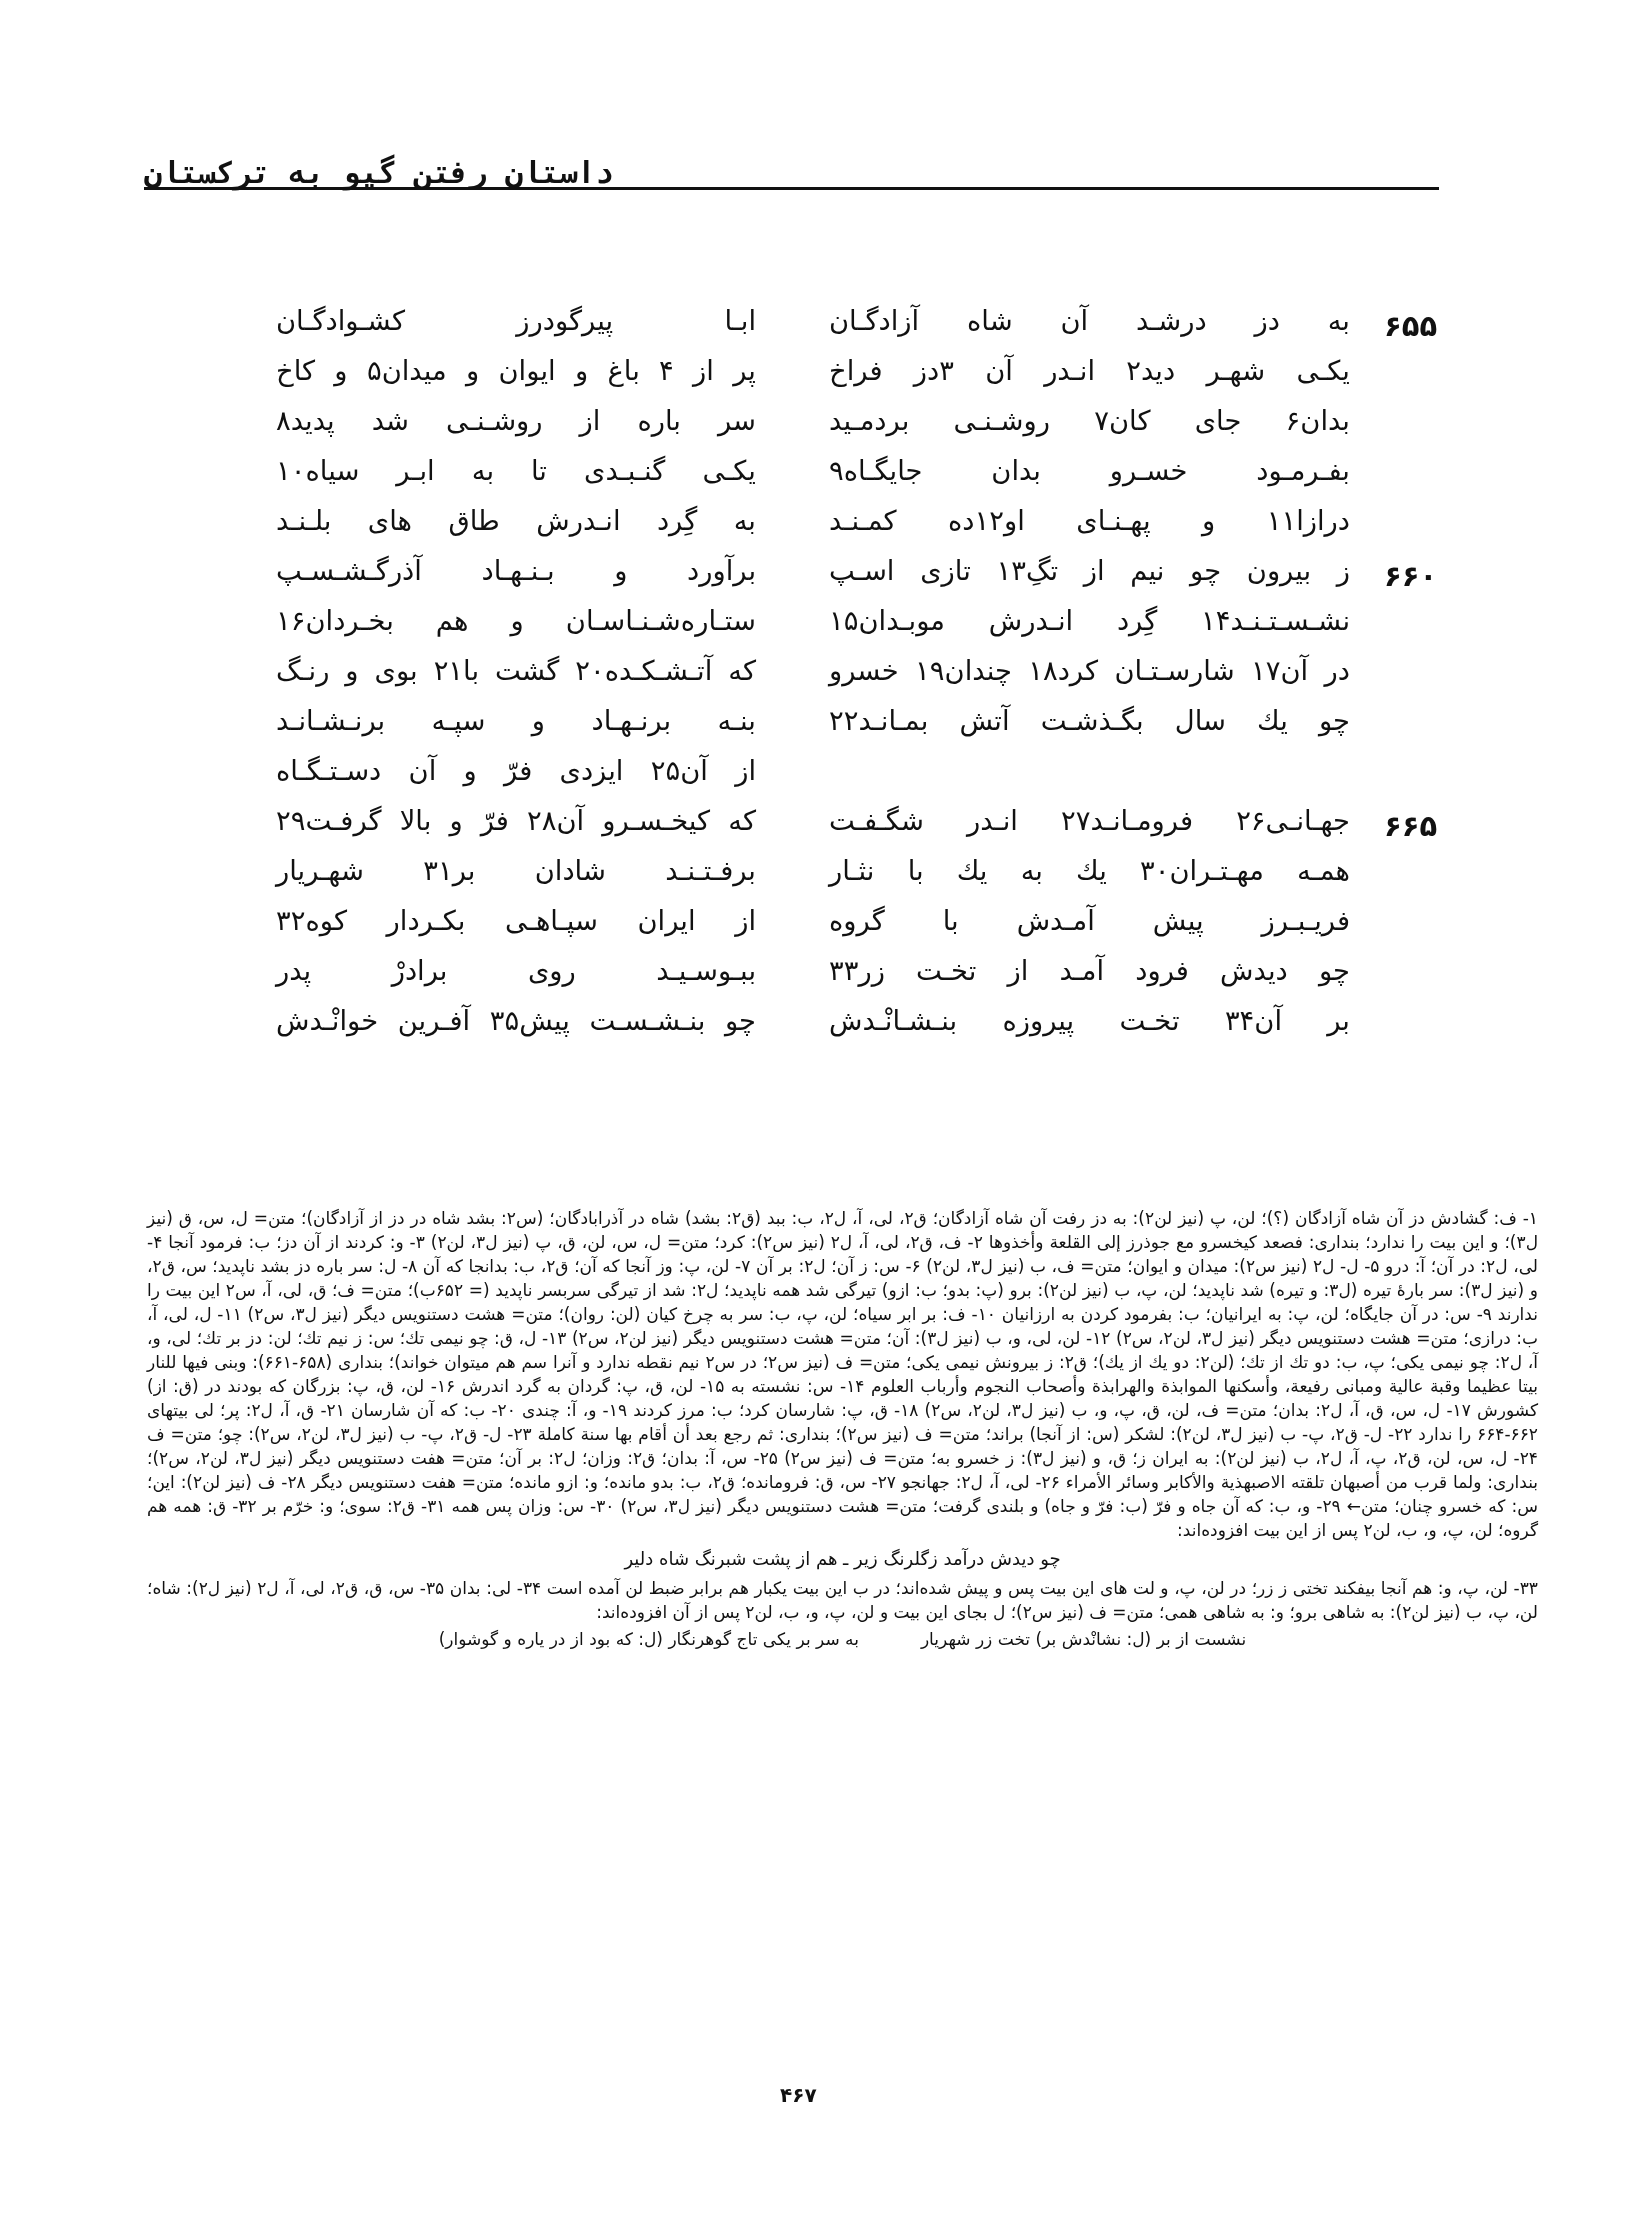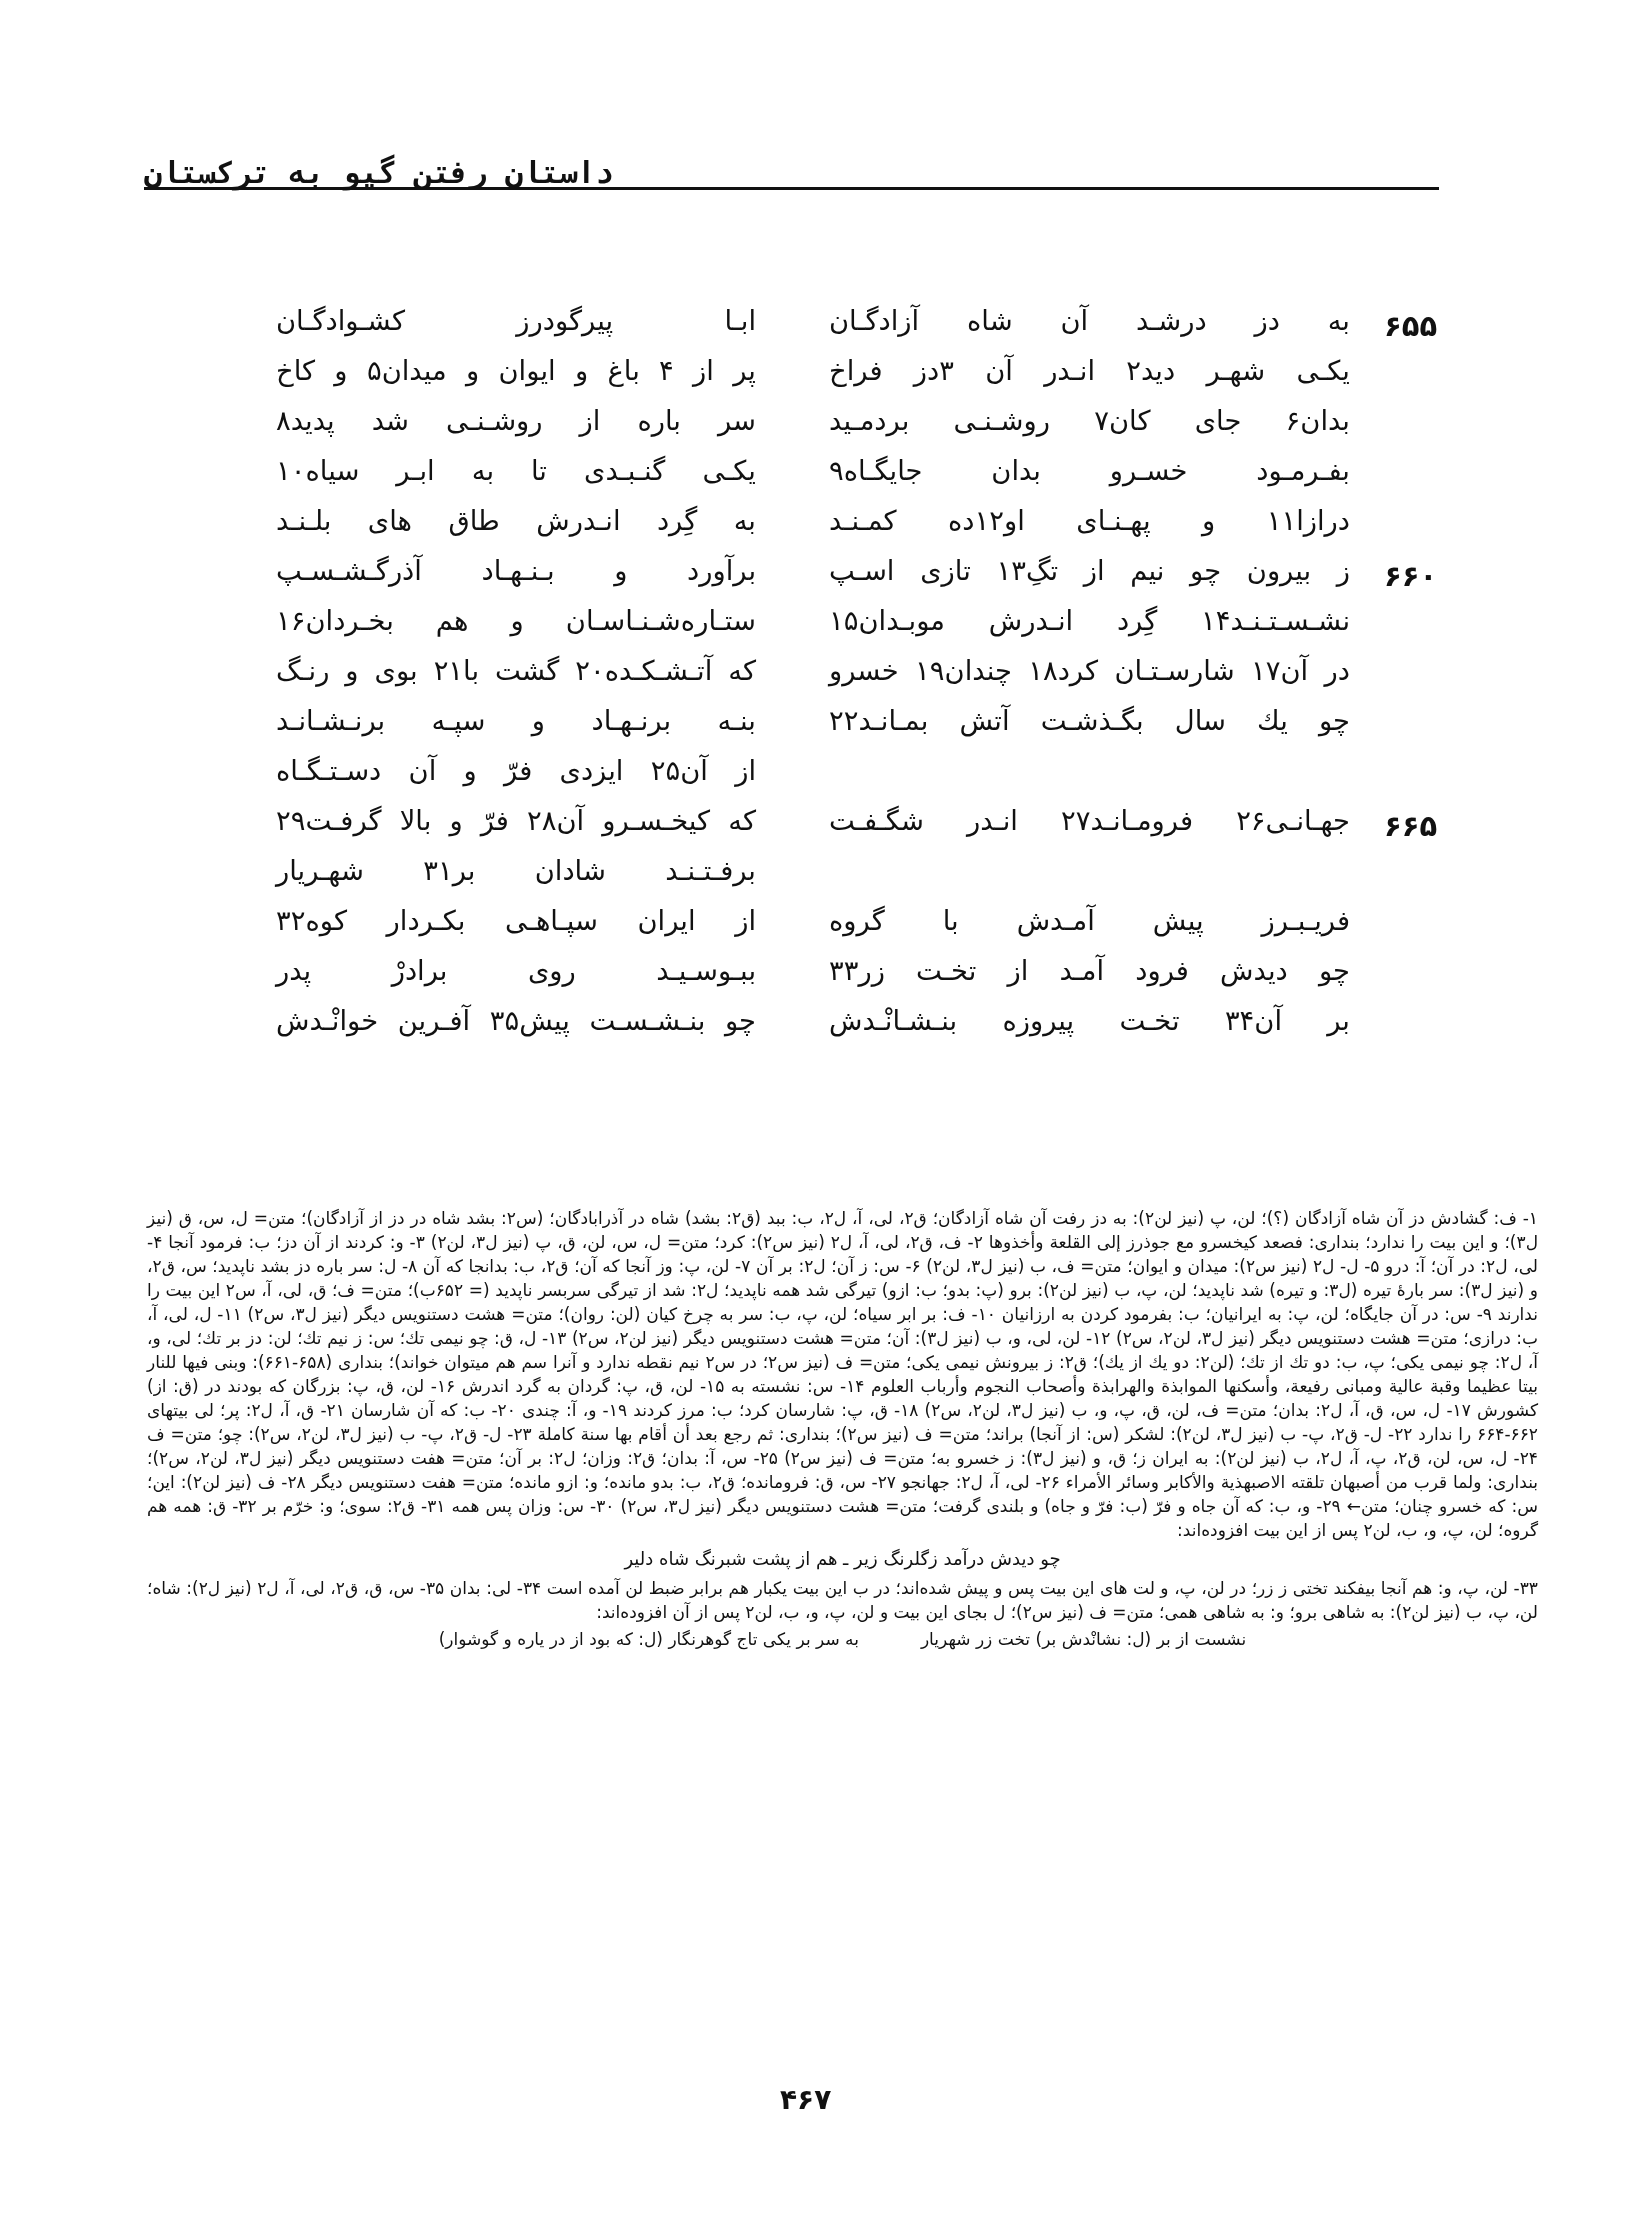--- a/index.html
+++ b/index.html
@@ -9,21 +9,21 @@
   .verse-block { position:absolute; top:302px; left:226px; width:1220px; }
   .verse-row { position:relative; height:50px; direction:rtl; }
   .verse-num { position:absolute; right:0; top:6.9px; width:62px; text-align:left; font-size:29px; font-weight:bold; font-family:"DejaVu Sans", sans-serif; }
   .hemi { position:absolute; top:2.7px; font-size:27.4px; direction:rtl; text-align:justify; text-align-last:justify; white-space:nowrap; font-family:"DejaVu Sans", sans-serif; }
   .hemi-right { right:96px; width:521px; }
   .hemi-left { right:690px; width:480px; }
   .notes { position:absolute; left:147px; top:1206px; width:1391px; direction:rtl; text-align:justify; font-size:17px; line-height:24px; font-family:"DejaVu Sans", sans-serif; }
   .notes p { margin:0; }
   .notes .n-verse { text-align:center; margin:5px 0; font-size:18px; }
   .notes .n-verse2 { display:flex; justify-content:center; gap:62px; margin:2.7px 0; }
-  .page-number { position:absolute; left:780px; top:2083px; font-size:28px; font-weight:bold; font-family:"DejaVu Sans", sans-serif; }
+  .page-number { position:absolute; left:780px; top:2083px; font-size:20px; font-weight:bold; font-family:"DejaVu Sans", sans-serif; }
 </style>
 </head>
 <body>
 
 <div class="header-title">داستان رفتن گیو به ترکستان</div>
 <div class="header-rule"></div>
 
 <div class="verse-block" id="verse-block">
     <div class="verse-row">
       <span class="verse-num">۶۵۵</span>
@@ -74,20 +74,21 @@
       <span class="verse-num"></span>
       <span class="hemi hemi-left">از آن۲۵ ایزدی فرّ و آن دسـتـگـاه</span>
     </div>
     <div class="verse-row">
       <span class="verse-num">۶۶۵</span>
       <span class="hemi hemi-right">جهـانـی۲۶ فرومـانـد۲۷ انـدر شگـفـت</span>
       <span class="hemi hemi-left">که کیخـسـرو آن۲۸ فرّ و بالا گرفـت۲۹</span>
     </div>
     <div class="verse-row">
       <span class="verse-num"></span>
+      <span class="hemi hemi-right">همـه مهـتـران۳۰ یك به یك با نثـار</span>
       <span class="hemi hemi-left">برفـتـنـد شادان بر۳۱ شهـریار</span>
     </div>
     <div class="verse-row">
       <span class="verse-num"></span>
       <span class="hemi hemi-right">فریـبـرز پیش آمـدش با گروه</span>
       <span class="hemi hemi-left">از ایران سپـاهـی بکـردار کوه۳۲</span>
     </div>
     <div class="verse-row">
       <span class="verse-num"></span>
       <span class="hemi hemi-right">چو دیدش فرود آمـد از تخـت زر۳۳</span>

